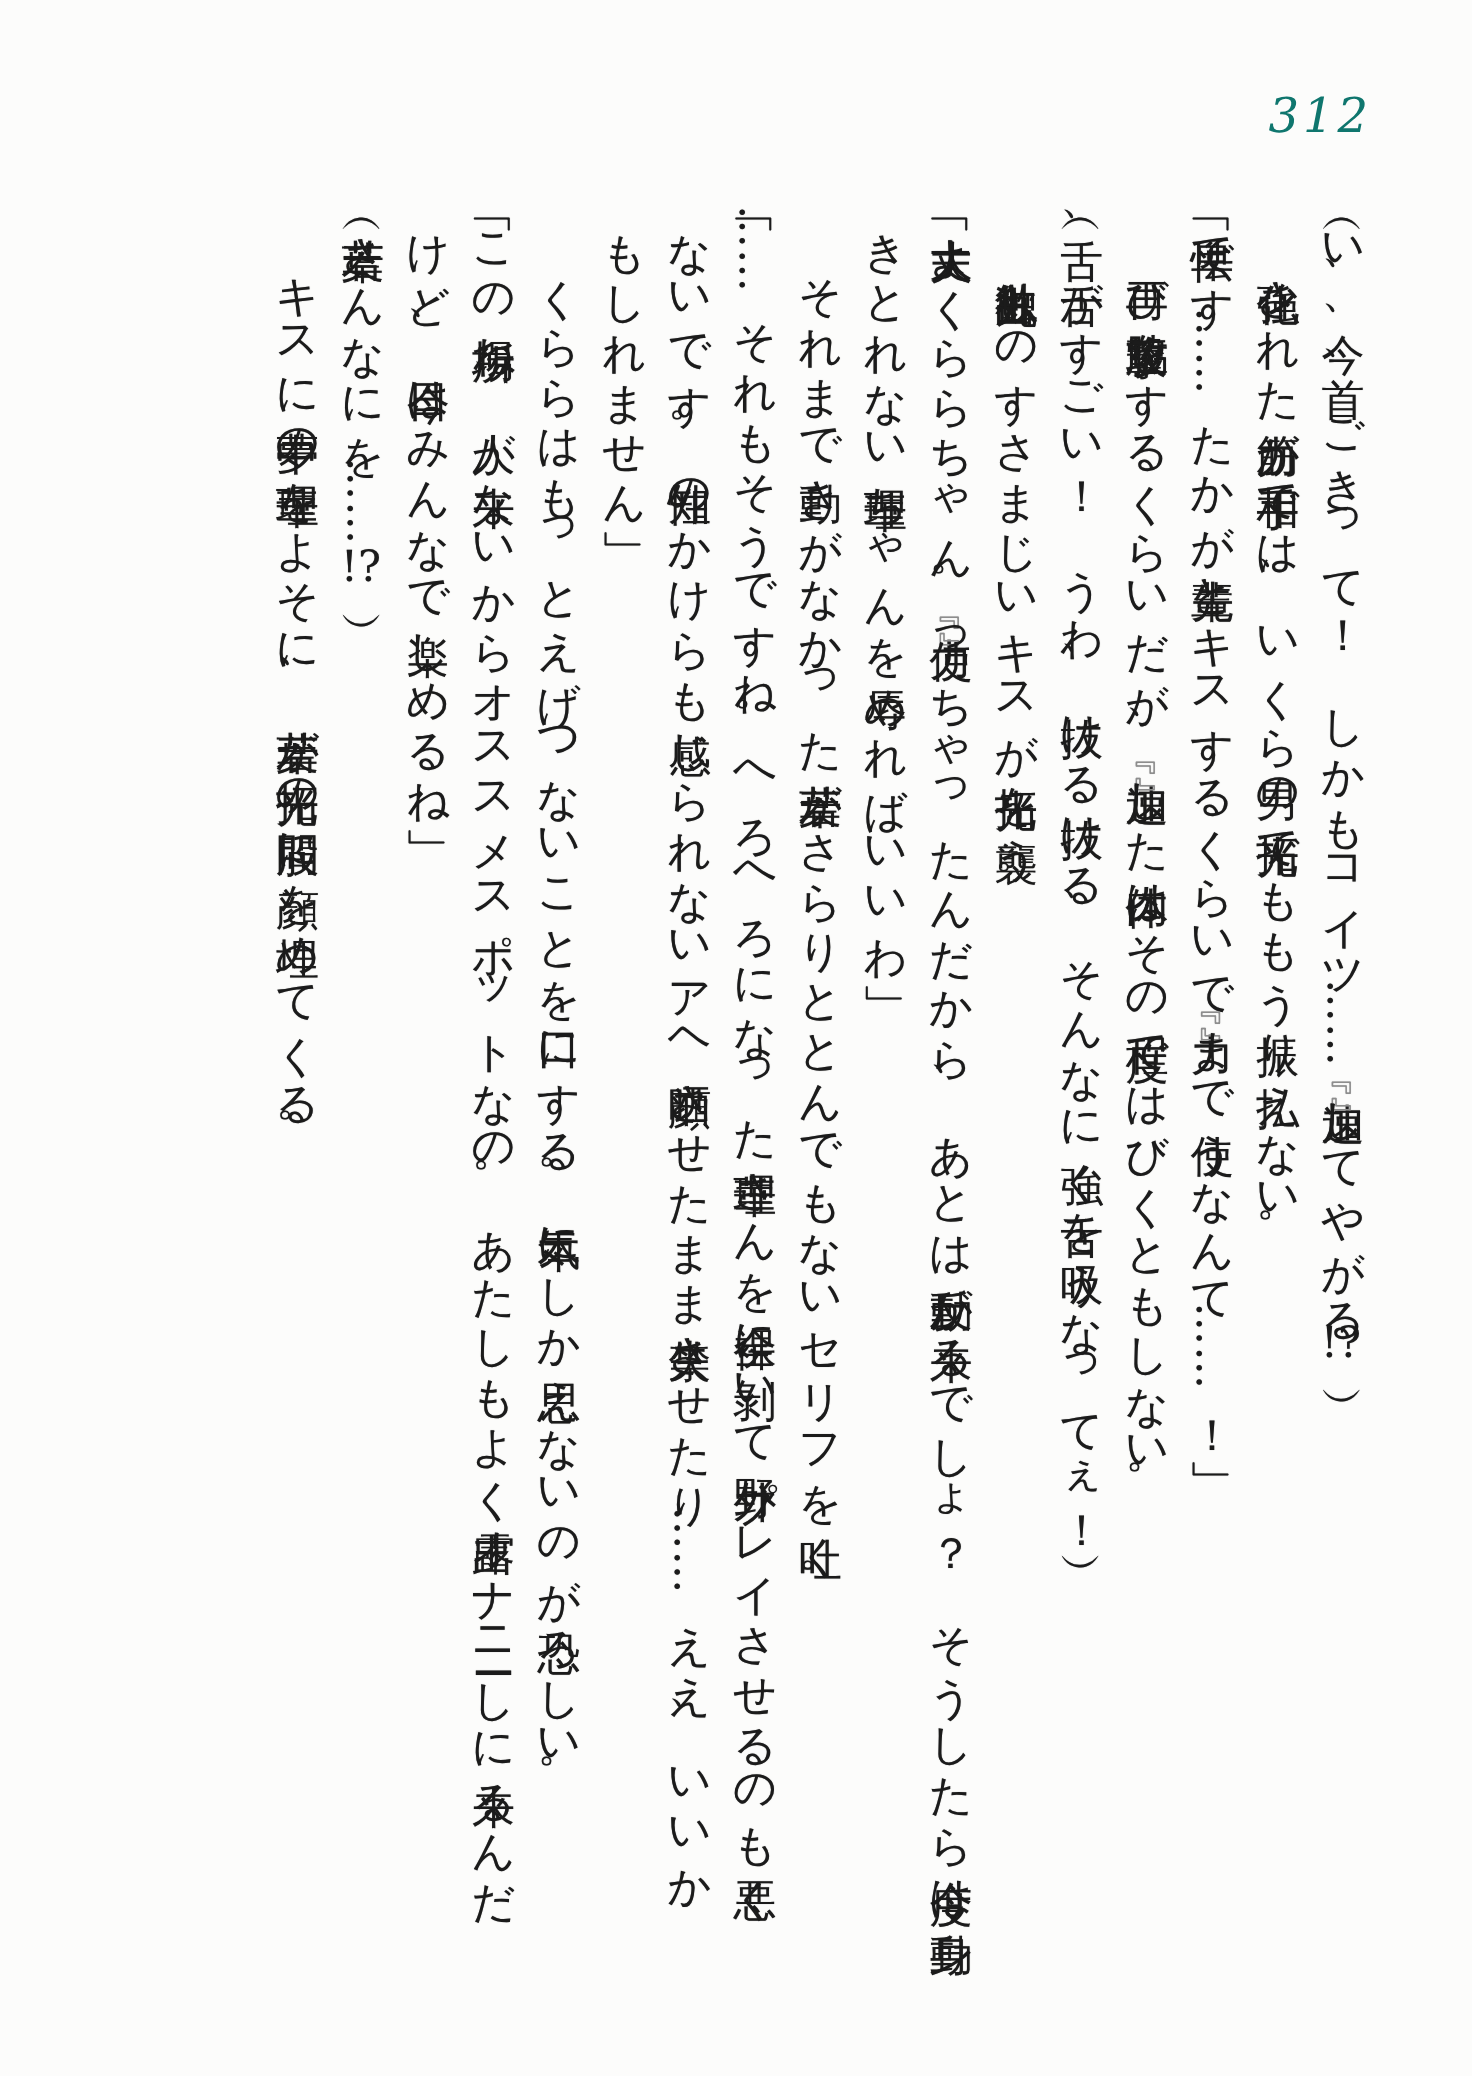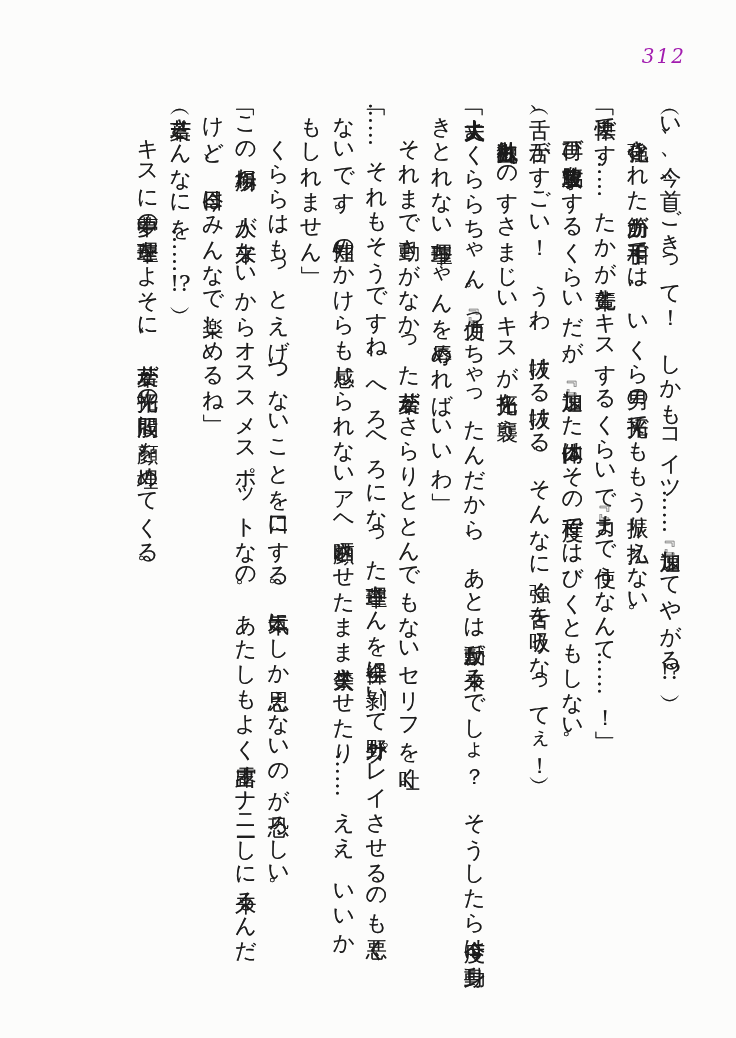--- a/index.html
+++ b/index.html
@@ -8,23 +8,23 @@
     width:736px;height:1038px;
     margin:0 auto;
     background:#fcfcfb;
     overflow:hidden;
     font-family:"DejaVu Serif","Liberation Serif",serif;
   }
   .page-number{
     position:absolute;
     top:44px;right:50px;
     font-style:italic;
-    font-size:20px;
+    font-size:24px;
     letter-spacing:2px;
-    color:#a21caf;
+    color:#0f766e;
   }
   .text-block{
     position:absolute;
     top:102px;right:50px;
     height:862px;
     writing-mode:vertical-rl;
     -webkit-writing-mode:vertical-rl;
     text-orientation:mixed;
     font-size:21.5px;
     line-height:1.52;

